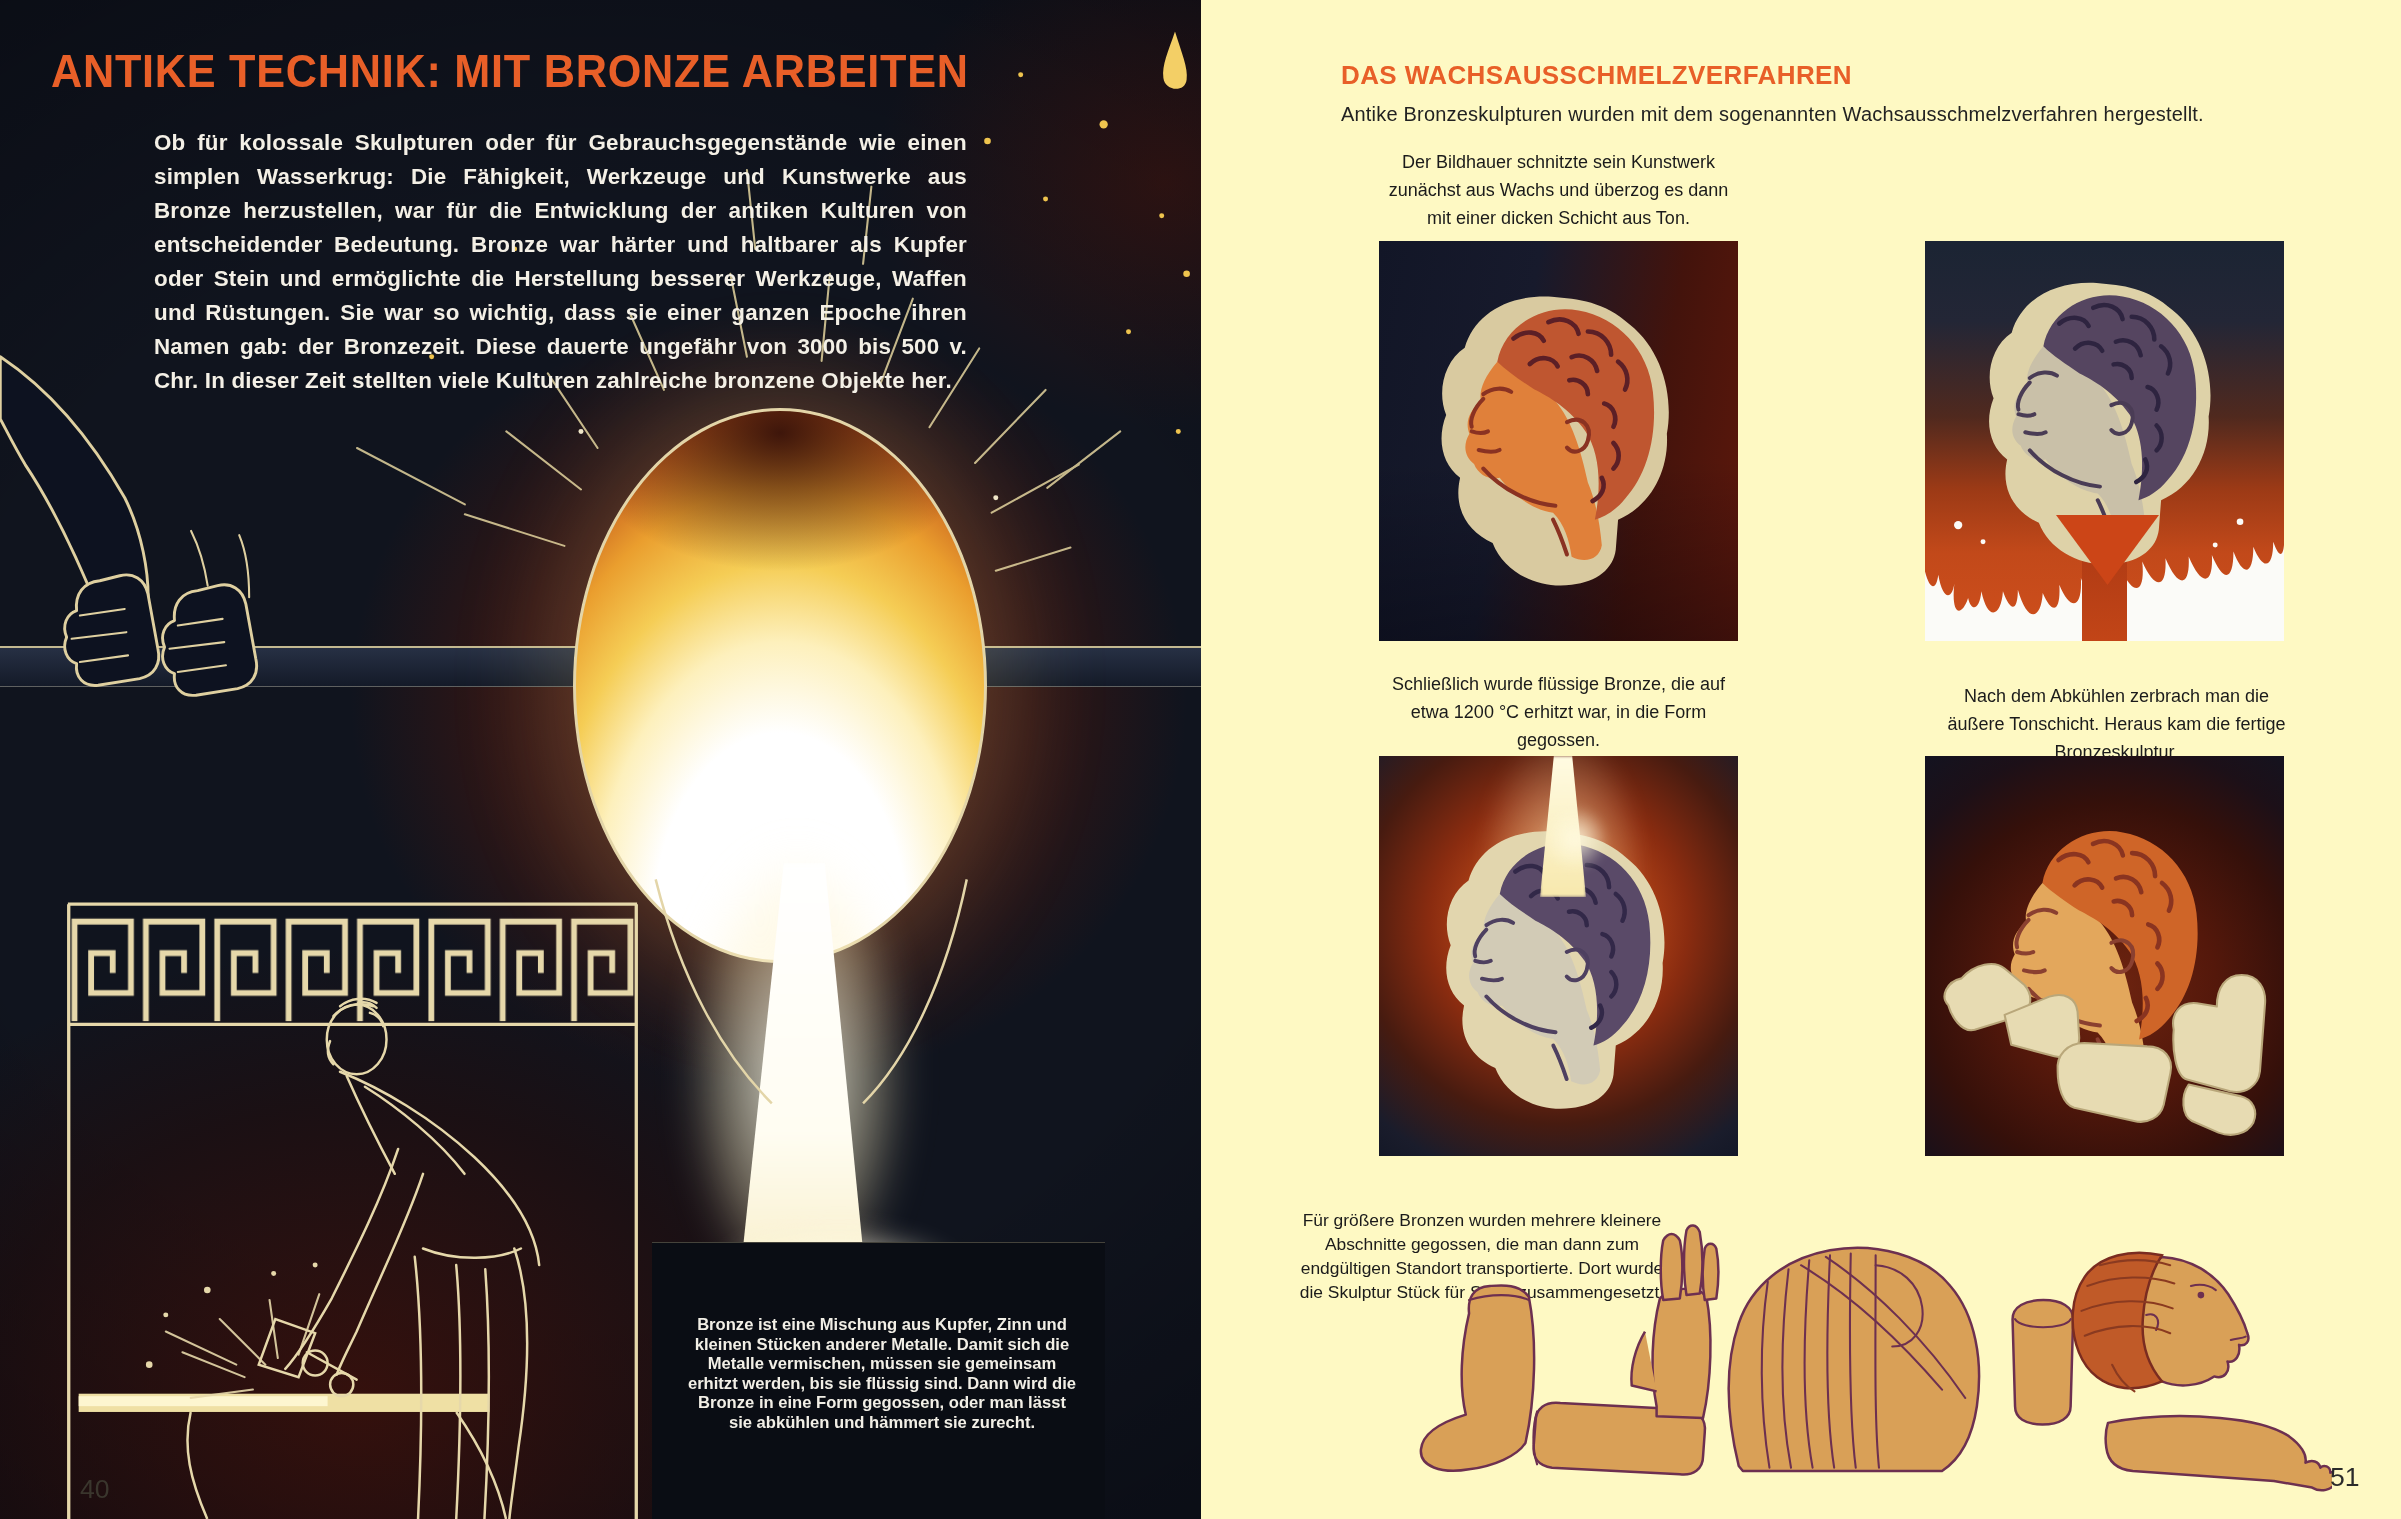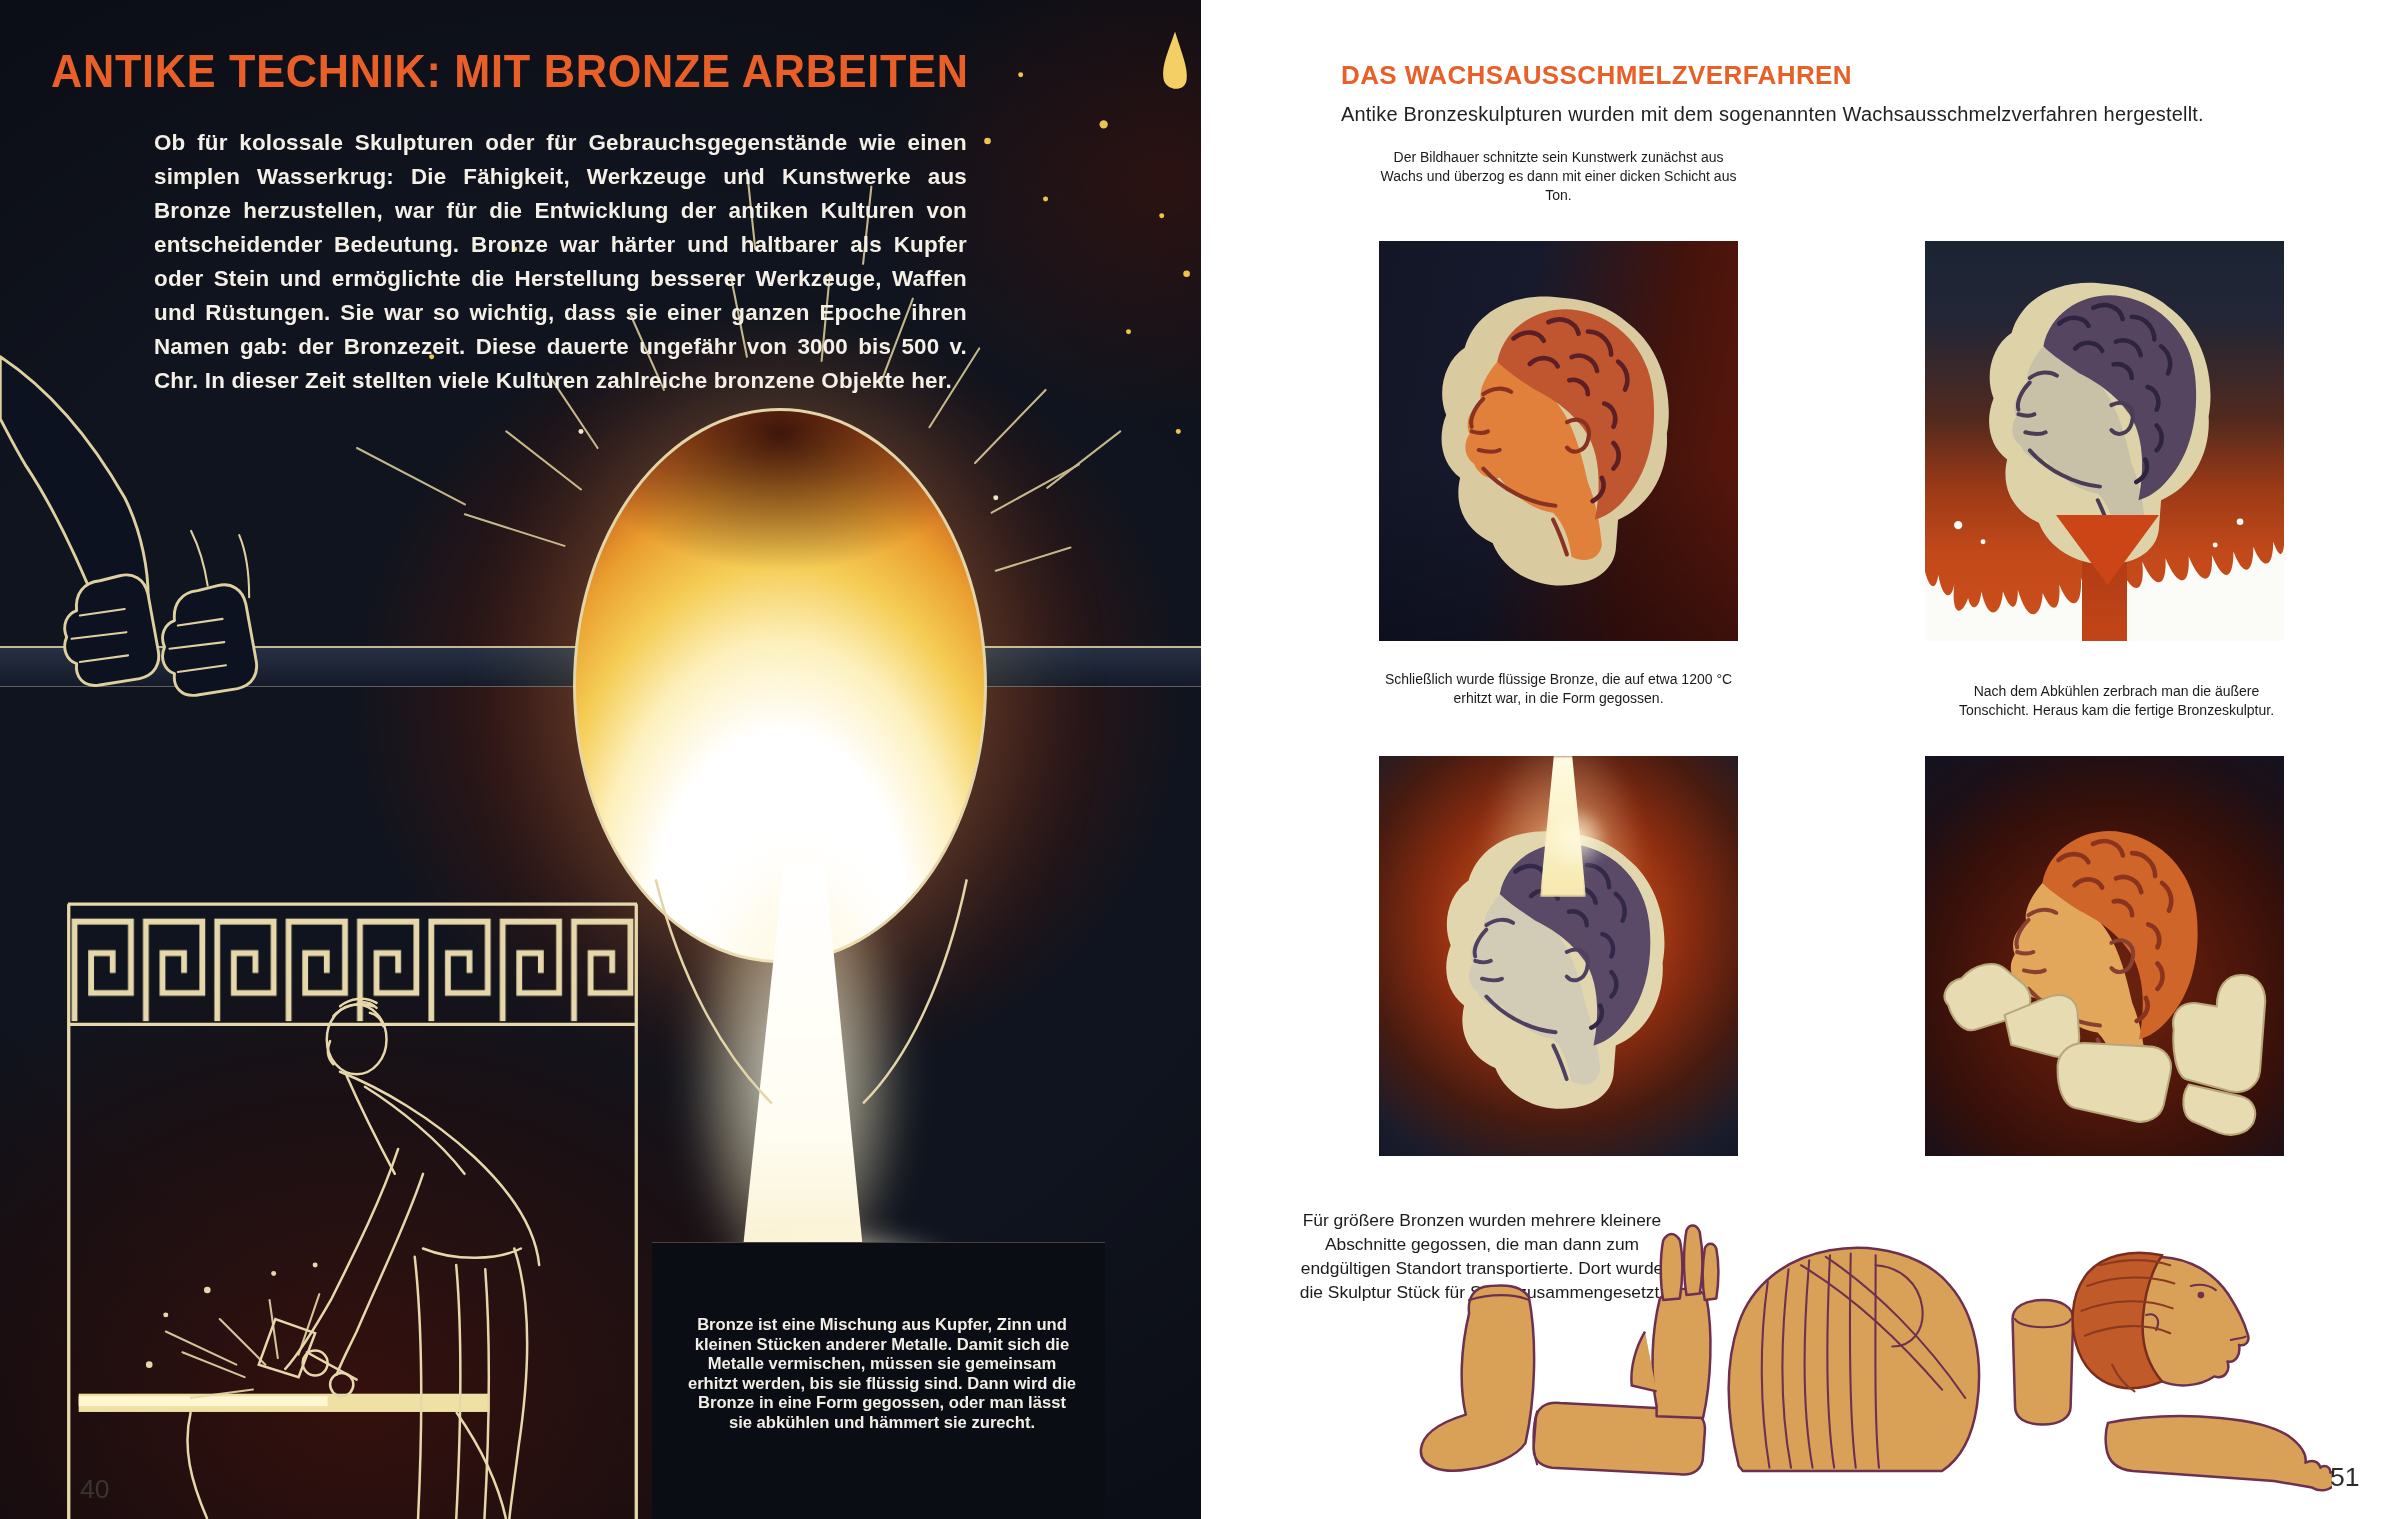--- a/index.html
+++ b/index.html
@@ -36,24 +36,24 @@
   .title{left:51px;top:43px;width:996px;color:var(--accent);font-size:47px;font-weight:700;
     letter-spacing:0.8px;transform:scaleX(.92);transform-origin:left top;white-space:nowrap;}
   .intro{left:154px;top:126px;width:813px;color:#f4f0e6;font-size:22.4px;line-height:34px;
     font-weight:600;text-align:justify;letter-spacing:0.2px;}
   .lcaption{left:687px;top:1315px;width:390px;color:#f2efe6;font-size:16.6px;line-height:19.6px;
     font-weight:600;text-align:center;}
   .pageno-left{left:80px;top:1474px;color:#3a362d;font-size:26.6px;}
   .pageno-right{left:2330px;top:1462px;color:#2b2b2b;font-size:26.6px;}
 
   
-  .page-right{left:1201px;top:0;width:1201px;height:1519px;background:#ffffff;}
+  .page-right{left:1201px;top:0;width:1201px;height:1519px;background:#fef9c3;}
   .kicker{left:140px;top:60px;width:747px;color:var(--accent);font-size:26px;font-weight:700;letter-spacing:0.4px;}
   .subtitle{left:140px;top:103px;width:979px;color:#222;font-size:20px;letter-spacing:0.2px;}
-  .stepcap{position:absolute;width:359px;color:#1b1b1b;font-size:14px;line-height:19px;text-align:center;}
+  .stepcap{position:absolute;width:359px;color:#1b1b1b;font-size:18px;line-height:28px;text-align:center;}
   .cap1{left:178px;top:148px;} .cap2{left:724px;top:168px;}
   .cap3{left:178px;top:670px;} .cap4{left:724px;top:670px;}
   .cap5{left:96px;top:1208px;width:370px;font-size:17.4px;line-height:24px;}
   .panel{position:absolute;width:359px;height:400px;overflow:hidden;}
   .p1{left:178px;top:241px;background:
       linear-gradient(to bottom, rgba(0,0,8,0) 55%, rgba(0,0,8,.35) 100%),
       linear-gradient(100deg,#121627 0%,#171a2c 38%,#43130c 72%,#5e180c 100%);}
   .p2{left:724px;top:241px;background:linear-gradient(to bottom,#1b2433 0%,#232636 20%,#50291e 44%,#9c3a16 62%,#c2491a 78%,#cf4f1c 100%);}
   .p3{left:178px;top:756px;background:radial-gradient(circle at 50% 42%,#d98a3c 0%,#c24c1a 20%,#8a2c10 44%,#471b10 68%,#1a1c2b 90%,#141827 100%);}
   .p4{left:724px;top:756px;background:radial-gradient(circle at 52% 58%,#6e2410 0%,#54180b 35%,#35100a 62%,#1c1018 82%,#131320 100%);}

